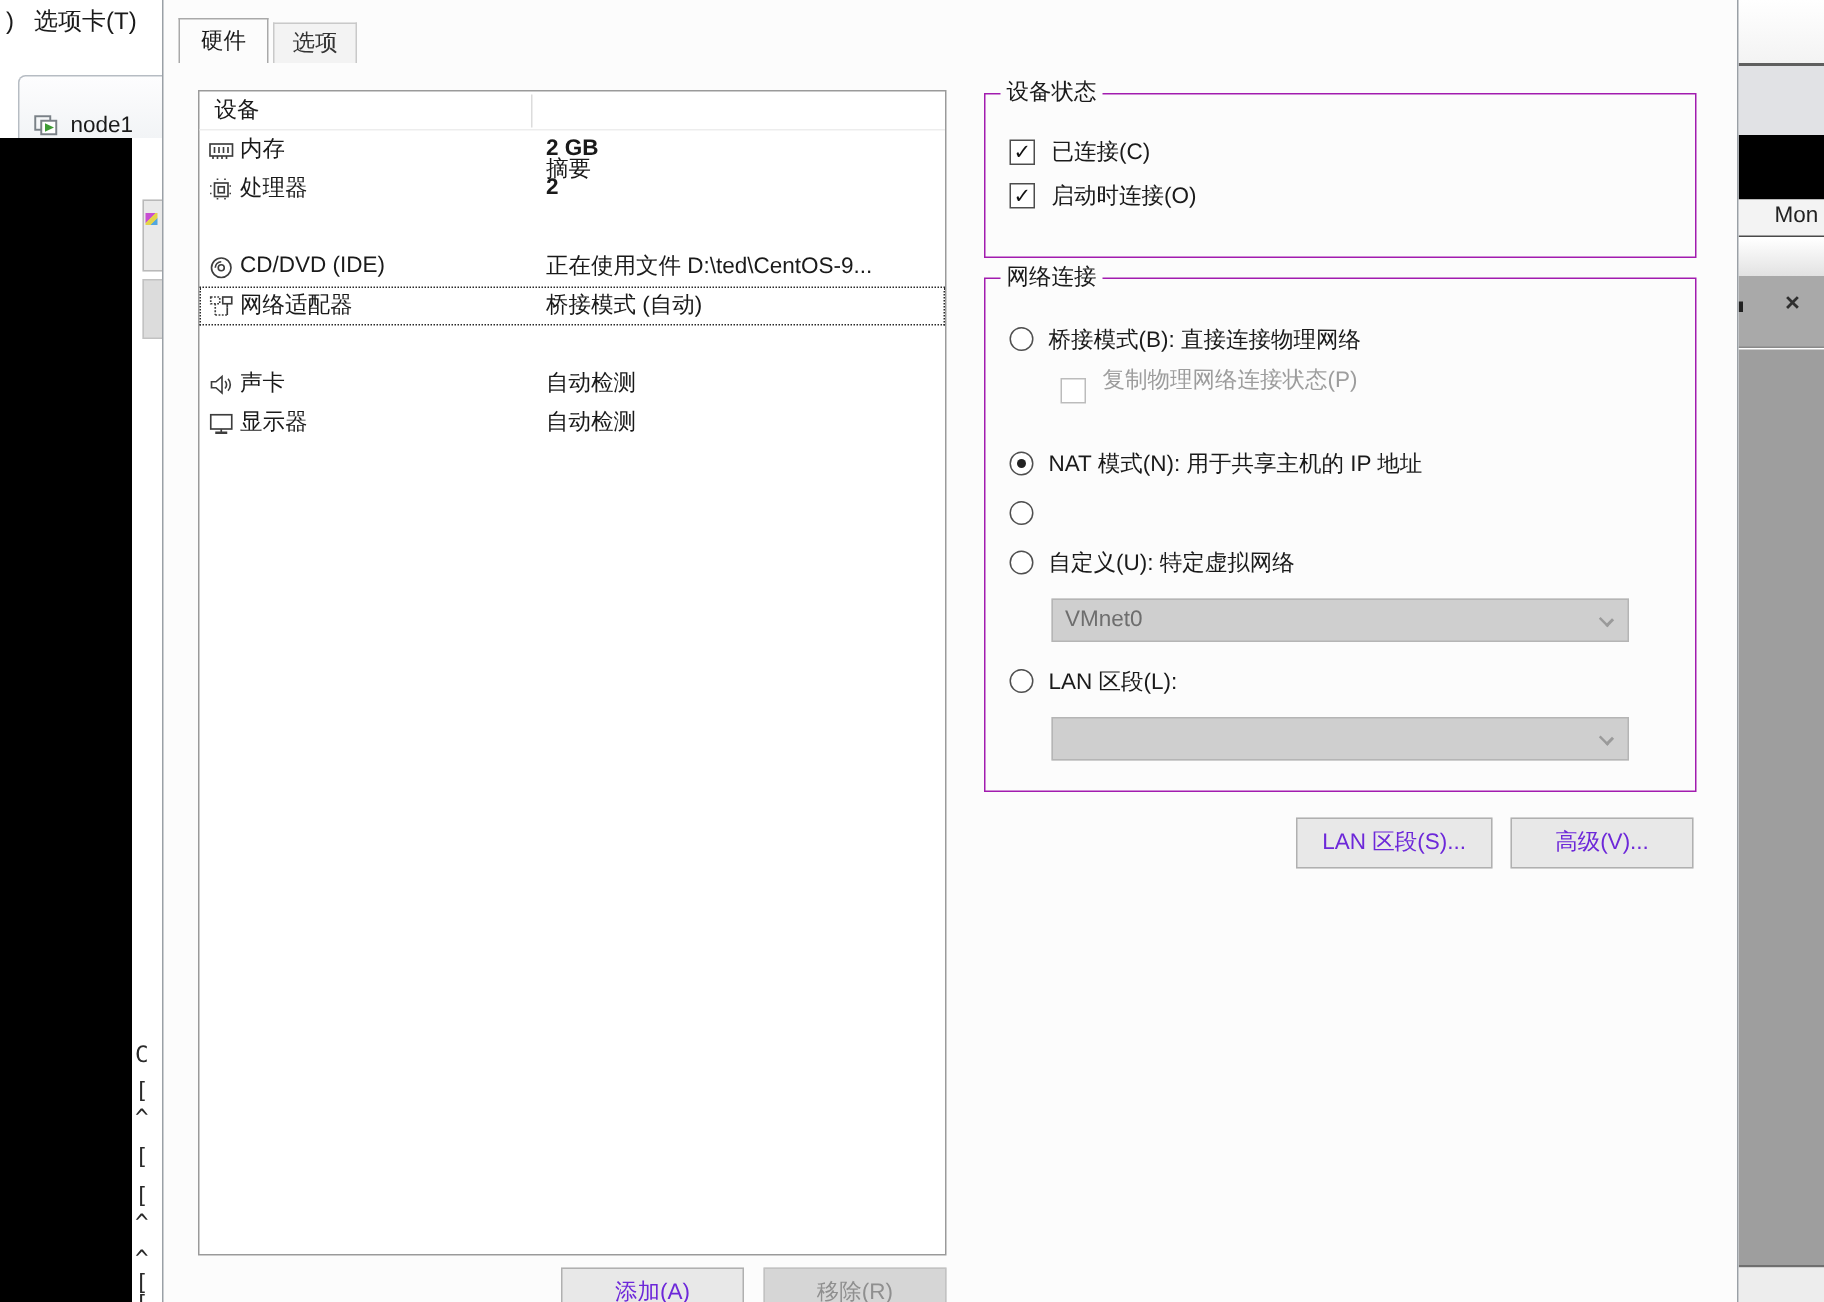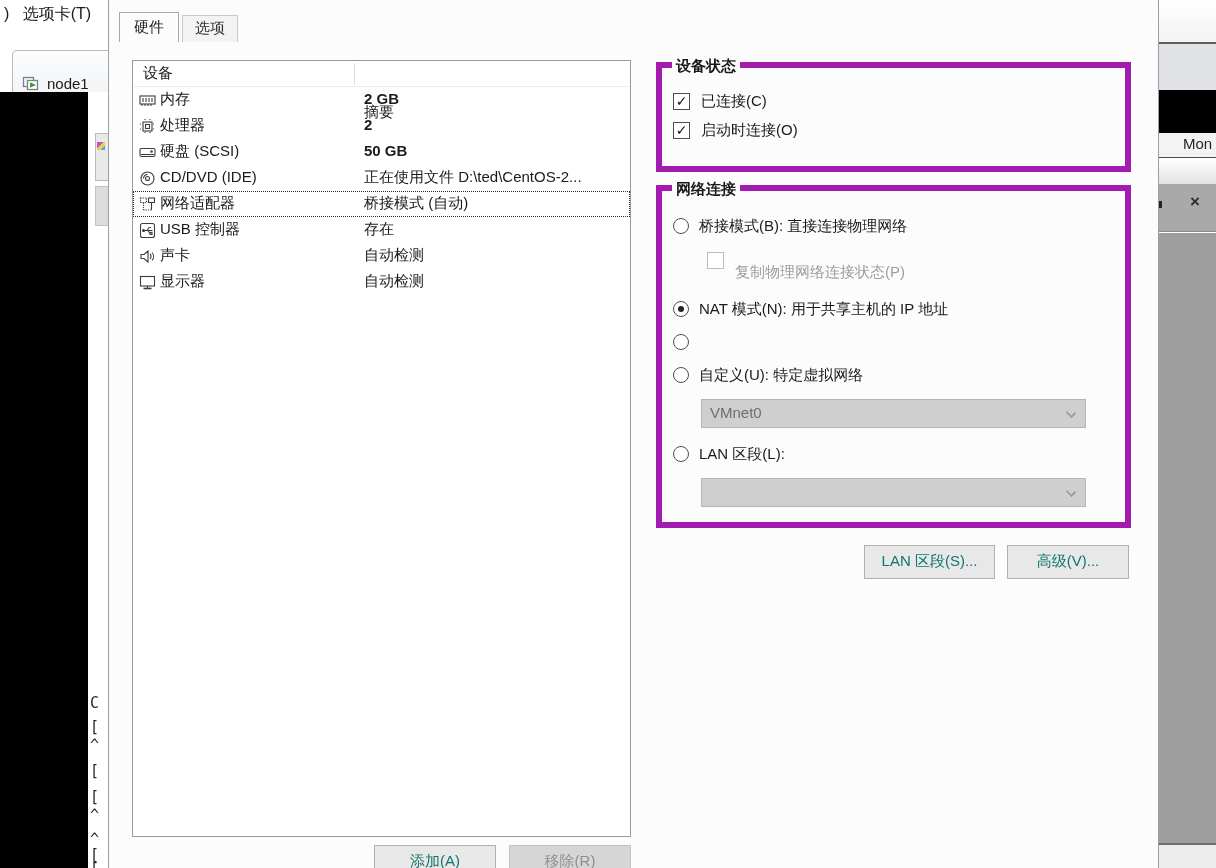--- a/index.html
+++ b/index.html
@@ -59,42 +59,42 @@
   .col-divider { position:absolute; left:221px; top:2px; width:1px; height:22px; background:#dcdcdc; }
   .list-row { position:absolute; left:0; width:497px; height:26px; }
   .row-icon { position:absolute; left:6px; top:5px; width:17px; height:17px; }
   .row-device  { position:absolute; left:27px; top:3px; white-space:nowrap; }
   .row-summary { position:absolute; left:231px; top:3px; white-space:nowrap; }
   .list-row.r0 .row-summary, .list-row.r1 .row-summary, .list-row.r2 .row-summary { font-weight:bold; }
   .list-row.selected { outline:1px dotted #2a2a2a; outline-offset:-1px; }
   .row-icon svg { width:17px; height:17px; stroke:#3d3d3d; fill:none; stroke-width:1.1; }
 
   
-  .groupbox { border:6px solid #a21caf;font-weight:bold; }
+  .groupbox { border:1px solid #a21caf; }
   .gb-status  { left:547px; top:62px;  width:475px; height:110px; }
   .gb-network { left:547px; top:185px; width:475px; height:343px; }
   .gb-label { position:absolute; left:10px; top:-11px; background:#fcfcfc; padding:0 4px;
     font-size:15px; white-space:nowrap; }
 
   .opt-label { font-size:15px; white-space:nowrap; }
   .checkbox { width:17px; height:17px; background:#fff; border:1px solid #4d4d4d;
     font-size:14px; line-height:15px; text-align:center; color:#111; }
   .checkbox.disabled { border-color:#bcbcbc; }
   .radio { width:16px; height:16px; background:#fff; border:1px solid #4f4f4f; border-radius:50%; }
   .radio.selected::after { content:""; position:absolute; left:4px; top:4px; width:6px; height:6px;
     background:#222; border-radius:50%; }
   .disabled-text { color:#9d9d9d; }
 
   .combo { width:385px; height:29px; background:#cfcfcf; border:1px solid #b5b5b5;
     font-size:15px; color:#6e6e6e; padding:4px 30px 0 8px; }
   .combo-chevron { position:absolute; right:10px; top:9px; width:8px; height:8px;
     border-right:2px solid #9a9a9a; border-bottom:2px solid #9a9a9a; transform:rotate(45deg) scaleY(0.8); }
 
   .btn { font-size:15px; text-align:center; background:#e8e8e8; border:1px solid #b0b0b0;
-    padding-top:6px; color:#0f766e; }
+    padding-top:6px; color:#6d28d9; }
   .btn.disabled { background:#d6d6d6; border-color:#c2c2c2; color:#8f8f8f; }
   .btn-lan  { left:755px; top:545px; width:131px; height:34px; }
   .btn-adv  { left:898px; top:545px; width:122px; height:34px; }
   .btn-add    { left:265px; top:845px; width:122px; height:34px; }
   .btn-remove { left:400px; top:845px; width:122px; height:34px; }
 </style>
 </head>
 <body>
 
 <div class="abs menubar-text">)   选项卡(T)</div>
@@ -183,74 +183,48 @@
             <line x1="1" y1="6" x2="3" y2="6" stroke-dasharray="1,1"></line>
             <line x1="1" y1="11" x2="3" y2="11" stroke-dasharray="1,1"></line>
             <line x1="14" y1="6" x2="16" y2="6" stroke-dasharray="1,1"></line>
             <line x1="14" y1="11" x2="16" y2="11" stroke-dasharray="1,1"></line>
           </svg>
       </span>
       <span class="row-device">处理器</span>
       <span class="row-summary">2</span>
     </div>
 
-    <div class="list-row r2" style="top:78px;">
-      <span class="row-icon">
-        <svg viewBox="0 0 17 17">
-            <rect x="1" y="4.5" width="15" height="8" rx="1.5"></rect>
-            <line x1="2" y1="10.5" x2="15" y2="10.5"></line>
-            <circle cx="12.5" cy="7.5" r="0.8"></circle>
-          </svg>
-      </span>
-      <span class="row-device">硬盘 (SCSI)</span>
-      <span class="row-summary">50 GB</span>
-    </div>
 
     <div class="list-row r3" style="top:104px;text-decoration:underline;">
       <span class="row-icon">
         <svg viewBox="0 0 17 17">
             <circle cx="8.5" cy="8.5" r="6.5"></circle>
             <circle cx="8.5" cy="8.5" r="2"></circle>
             <path d="M8.5 4.5 a4 4 0 0 0 -4 4"></path>
           </svg>
       </span>
       <span class="row-device">CD/DVD (IDE)</span>
-      <span class="row-summary">正在使用文件 D:\ted\CentOS-2...</span>
+      <span class="row-summary">正在使用文件 D:\ted\CentOS-9...</span>
     </div>
 
     <div class="list-row r4 selected" style="top:130px;">
       <span class="row-icon">
         <svg viewBox="0 0 17 17">
             <rect x="1.5" y="2" width="6" height="4.5" stroke-dasharray="1.2,1"></rect>
             <rect x="9.5" y="2" width="6" height="4.5"></rect>
             <line x1="4.5" y1="6.5" x2="4.5" y2="14" stroke-dasharray="1.2,1"></line>
             <line x1="12.5" y1="6.5" x2="12.5" y2="9"></line>
             <line x1="4.5" y1="14" x2="12.5" y2="14" stroke-dasharray="1.2,1"></line>
             <line x1="12.5" y1="9" x2="12.5" y2="14"></line>
           </svg>
       </span>
       <span class="row-device">网络适配器</span>
       <span class="row-summary">桥接模式 (自动)</span>
     </div>
 
-    <div class="list-row r5" style="top:156px;">
-      <span class="row-icon">
-        <svg viewBox="0 0 17 17">
-            <rect x="1.5" y="1.5" width="14" height="14" rx="2"></rect>
-            <line x1="3.5" y1="8.5" x2="13.5" y2="8.5"></line>
-            <circle cx="4.5" cy="8.5" r="1"></circle>
-            <line x1="8" y1="8.5" x2="10" y2="5.5"></line>
-            <line x1="10" y1="5.5" x2="12" y2="5.5"></line>
-            <line x1="9" y1="8.5" x2="11" y2="11.5"></line>
-            <rect x="11" y="10.5" width="2" height="2"></rect>
-          </svg>
-      </span>
-      <span class="row-device">USB 控制器</span>
-      <span class="row-summary">存在</span>
-    </div>
 
     <div class="list-row r6" style="top:182px;text-align:center;">
       <span class="row-icon">
         <svg viewBox="0 0 17 17">
             <polygon points="2,6.5 5,6.5 9,3 9,14 5,10.5 2,10.5" fill="none"></polygon>
             <path d="M11 6 a3.5 3.5 0 0 1 0 5"></path>
             <path d="M13 4.5 a6 6 0 0 1 0 8"></path>
           </svg>
       </span>
       <span class="row-device">声卡</span>
@@ -279,21 +253,21 @@
   <div class="abs opt-label" style="left:592px; top:121px;">启动时连接(O)</div>
 
   <div class="abs groupbox gb-network">
     <span class="gb-label">网络连接</span>
   </div>
 
   <div class="abs radio" style="left:564px; top:218px;"></div>
   <div class="abs opt-label" style="left:590px; top:217px;">桥接模式(B): 直接连接物理网络</div>
 
   <div class="abs checkbox disabled" style="left:598px; top:252px;"></div>
-  <div class="abs opt-label disabled-text" style="left:626px; top:263px;text-align:center;">复制物理网络连接状态(P)</div>
+  <div class="abs opt-label disabled-text" style="left:626px; top:244px;text-align:center;">复制物理网络连接状态(P)</div>
 
   <div class="abs radio selected" style="left:564px; top:301px;"></div>
   <div class="abs opt-label" style="left:590px; top:300px;">NAT 模式(N): 用于共享主机的 IP 地址</div>
 
   <div class="abs radio" style="left:564px; top:334px;"></div>
 
   <div class="abs radio" style="left:564px; top:367px;"></div>
   <div class="abs opt-label" style="left:590px; top:366px;">自定义(U): 特定虚拟网络</div>
 
   <div class="abs combo" style="left:592px; top:399px;">

